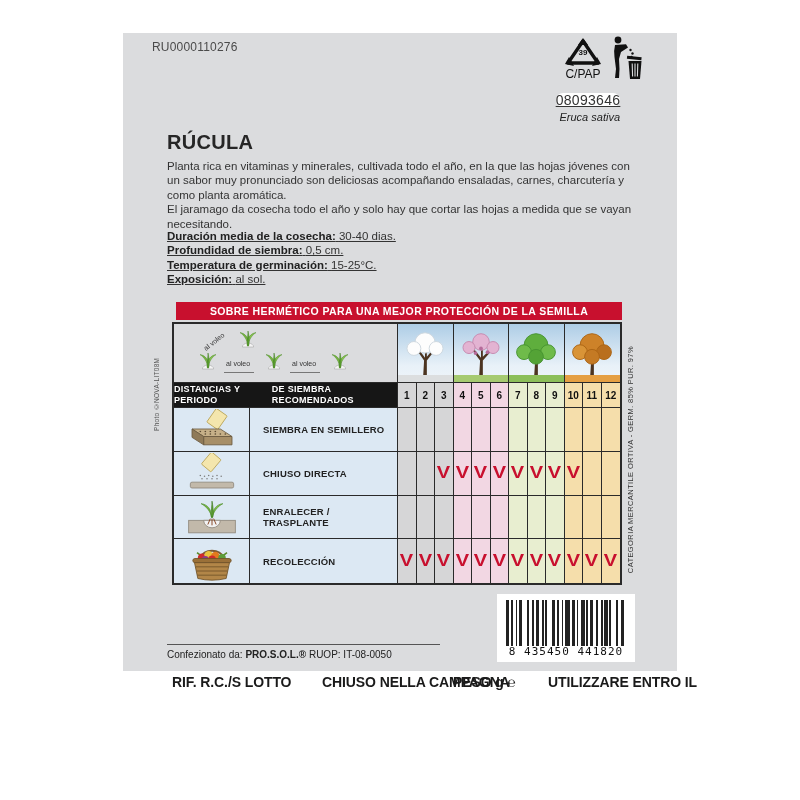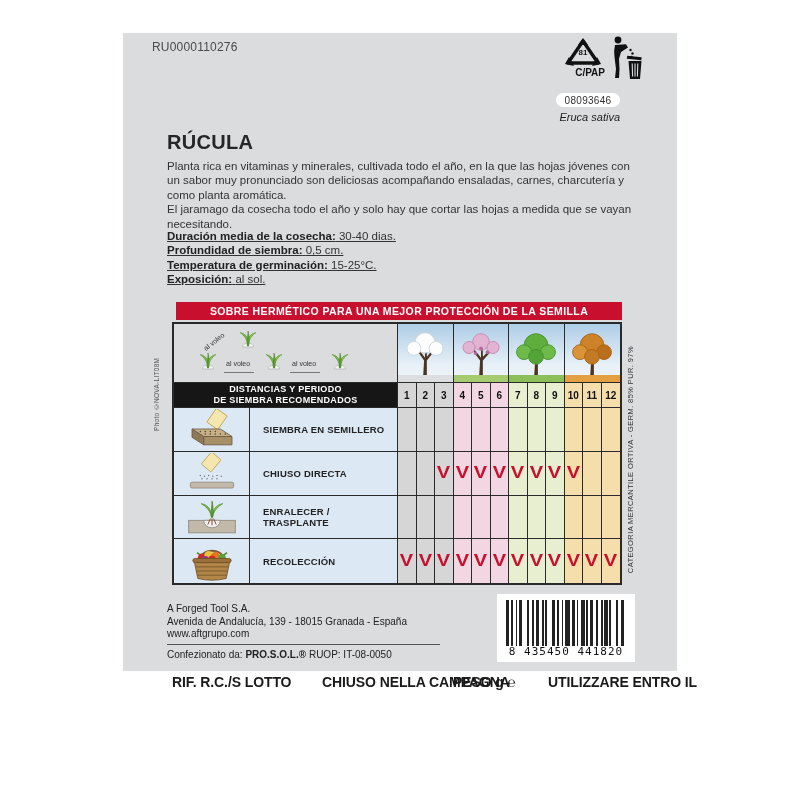--- a/index.html
+++ b/index.html
@@ -4,23 +4,23 @@
 <style>
   html,body{margin:0;padding:0;}
   body{width:800px;height:800px;background:#ffffff;font-family:"Liberation Sans",sans-serif;position:relative;overflow:hidden;}
   .page{position:relative;width:800px;height:800px;background:#ffffff;}
   .packet{position:absolute;left:123px;top:33px;width:554px;height:638px;background:#dbdcde;}
   .abs{position:absolute;}
   
   .top-code{left:29px;top:7px;font-size:12px;color:#4a4a4a;letter-spacing:0.2px;}
   .recycle-wrap{left:438px;top:5px;width:44px;text-align:center;color:#111;}
   .recycle-num{position:absolute;left:0;top:10px;width:44px;text-align:center;font-size:8px;font-weight:bold;}
-  .recycle-mat{font-size:10px;font-weight:bold;margin-top:-3px;text-align:right;}
+  .recycle-mat{font-size:12px;font-weight:normal;margin-top:-3px;}
   .trash-wrap{left:486px;top:2px;}
-  .stamp{left:433px;top:60px;width:64px;height:14px;background:#ffffff;border-radius:7px;font-size:10px;color:#333;display:flex;align-items:center;justify-content:center;letter-spacing:0.3px;}
+  .stamp{left:433px;top:60px;width:64px;height:14px;background:#ffffff;border-radius:7px;font-size:14px;color:#333;display:flex;align-items:center;justify-content:center;letter-spacing:0.3px;text-decoration:underline;}
   .latin{left:370px;top:78px;width:127px;text-align:right;font-style:italic;font-size:11px;color:#222;}
   
   .title{left:44px;top:98px;font-size:20px;font-weight:bold;color:#262626;letter-spacing:0.3px;}
   .desc{left:44px;top:126px;width:472px;font-size:11.5px;line-height:14.4px;color:#333;}
   .desc p{margin:0;}
   .specs{left:44px;top:196px;width:472px;font-size:11.5px;line-height:14.4px;color:#333;text-decoration:underline;}
   .specs b{color:#222;}
   
   .banner{left:53px;top:269px;width:446px;height:18px;background:#c8102e;color:#ffffff;display:flex;align-items:center;justify-content:center;font-size:10.5px;font-weight:bold;letter-spacing:0.4px;}
   
@@ -36,21 +36,21 @@
   .cell{border-right:1px solid #2a2a2a;border-bottom:1px solid #2a2a2a;box-sizing:border-box;position:relative;}
   .season-cell:last-child{border-right:none;}
   .mcells{display:contents;}
   .mcells .mcell:last-child{border-right:none;}
   .data-row:last-child .cell{border-bottom:none;}
   .diagram-cell{grid-column:1/3;background:#dbdcde;}
   .season-cell{grid-column:span 3;background:linear-gradient(180deg,#aecde6 0%,#e8f1f8 72%,#eef4f9 100%);}
   .ground{position:absolute;left:0;right:0;bottom:0;height:7px;}
   .g1{background:#dcdedf;}.g2{background:#a6ca70;}.g3{background:#8cbf59;}.g4{background:#e59f43;}
   .tree{position:absolute;left:50%;bottom:4px;transform:translateX(-50%);}
-  .dark-cell{grid-column:1/3;background:#161616;color:#fff;display:flex;flex-direction:column;align-items:center;justify-content:center;font-size:9px;font-weight:bold;line-height:11px;letter-spacing:0.3px;}
+  .dark-cell{grid-column:1/3;background:#161616;color:#fff;display:flex;align-items:center;font-size:9px;font-weight:bold;line-height:11px;letter-spacing:0.3px;}
   .mcell{display:flex;align-items:center;justify-content:center;}
   .mhead{font-size:10px;font-weight:bold;color:#111;}
   .q1{background:#d6d6d7;}.q2{background:#f2d7e3;}.q3{background:#e8eed0;}.q4{background:#f5deab;}
   .icon-cell{background:#dce8f3;display:flex;align-items:center;justify-content:center;}
   .label-cell{background:#dce8f3;display:flex;align-items:center;font-size:9.5px;font-weight:bold;color:#222;padding-left:13px;letter-spacing:0.2px;}
   .vmark{color:#c8102e;font-weight:bold;font-size:16px;transform:scaleX(1.25) scaleY(1.05);font-family:"Liberation Sans",sans-serif;}
   
   .plant{position:absolute;}
   .avlabel{position:absolute;font-size:7px;color:#333;}
   .av-diag{transform:rotate(-38deg);}
@@ -77,21 +77,21 @@
 
     <div class="abs top-code">RU0000110276</div>
 
     <div class="abs recycle-wrap">
       <svg width="44" height="28" viewBox="0 0 44 28">
         <path d="M22 3 L37 25 H7 Z" fill="none" stroke="#111" stroke-width="3.4" stroke-linejoin="round"></path>
         <polygon points="22,0 27,7 17,7" fill="#111"></polygon>
         <polygon points="40,26 31,28 36,19" fill="#111"></polygon>
         <polygon points="4,26 13,28 8,19" fill="#111"></polygon>
       </svg>
-      <div class="recycle-num">81</div>
+      <div class="recycle-num">39</div>
       <div class="recycle-mat">C/PAP</div>
     </div>
 
     <div class="abs trash-wrap">
       <svg width="34" height="46" viewBox="0 0 34 46" fill="#111">
         <circle cx="9" cy="5" r="3.4"></circle>
         <path d="M6 10 Q4.5 16 5.5 22 L7 34 L10.5 34 L10 24 L12 17 L19 12.5 L17 9.2 Z"></path>
         <path d="M7 34 L6 43 L10 43 L10.5 34 Z"></path>
         <circle cx="21.5" cy="15" r="1.2"></circle>
           <circle cx="23.5" cy="18.5" r="1.2"></circle>
@@ -328,25 +328,20 @@
             </div><div class="cell mcell q4">
               <span class="vmark">V</span>
             </div><div class="cell mcell q4">
               <span class="vmark">V</span>
             </div><div class="cell mcell q4">
               <span class="vmark">V</span>
             </div></div>
       </div>
     </div>
 
-    <div class="abs address">
-      <div>A Forged Tool S.A.</div>
-      <div>Avenida de Andalucía, 139 - 18015 Granada - España</div>
-      <div>www.aftgrupo.com</div>
-    </div>
     <div class="abs divider"></div>
     <div class="abs packer">
       <span>Confezionato da:</span> <b>PRO.S.O.L.®</b> <span>RUOP: IT-08-0050</span>
     </div>
 
     <div class="abs barcode-box">
       <div class="bars" id="bars">
           <div class="bar-b" style="width: 2.73973%;"></div>
           <div class="bar-w" style="width: 1.36986%;"></div>
           <div class="bar-b" style="width: 1.36986%;"></div>

